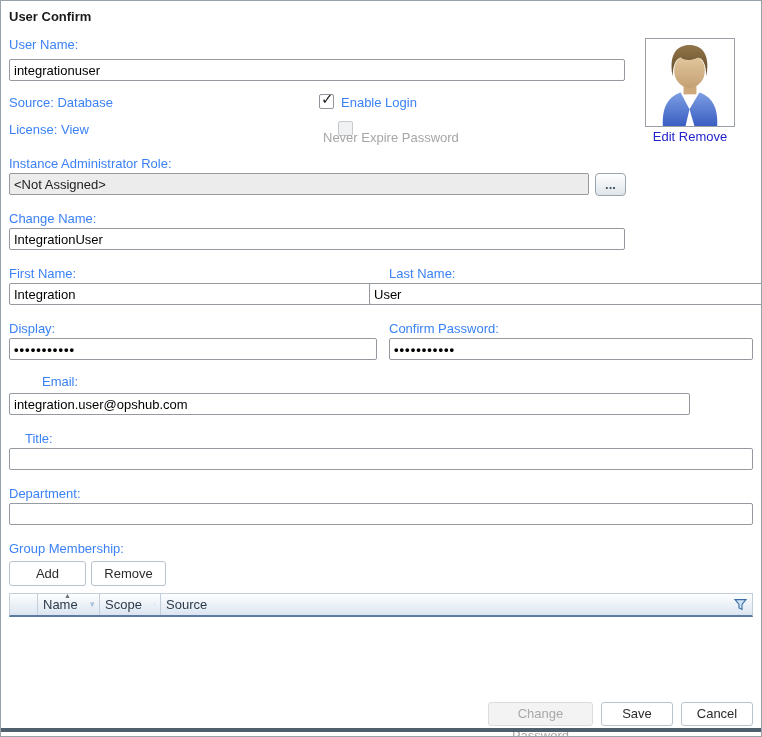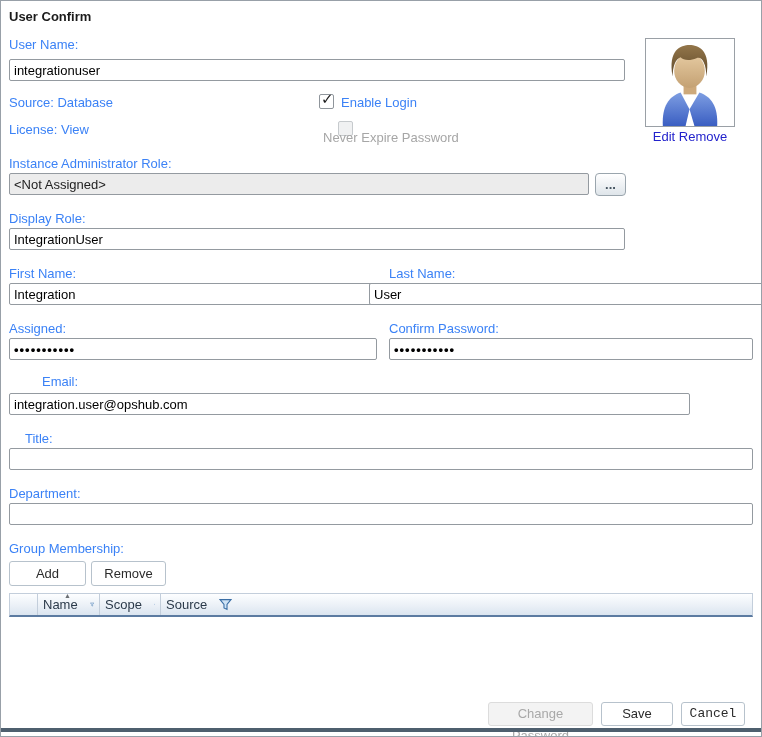--- a/index.html
+++ b/index.html
@@ -161,37 +161,37 @@
   </div>
 
   
   <div class="abs lbl" style="left:8px; top:155px;">Instance Administrator Role:</div>
   <div class="abs" style="left:8px; top:172px; width:580px;">
     <input class="txt readonly" type="text" readonly="" value="&lt;Not Assigned&gt;" style="">
   </div>
   <button class="abs btn browse" style="left:594px; top:172px; width:31px; height:23px;">...</button>
 
   
-  <div class="abs lbl" style="left:8px; top:210px;">Display Role:</div>
+  <div class="abs lbl" style="left:8px; top:210px;">Change Name:</div>
   <div class="abs" style="left:8px; top:227px; width:616px;">
     <input class="txt" type="text" value="IntegrationUser" style="">
   </div>
 
   
   <div class="abs lbl" style="left:8px; top:265px;">First Name:</div>
   <div class="abs lbl" style="left:388px; top:265px;">Last Name:</div>
   <div class="abs" style="left:8px; top:282px; width:436px;">
     <input class="txt" type="text" value="Integration" style="">
   </div>
   <div class="abs" style="left:368px; top:282px; width:416px;">
     <input class="txt" type="text" value="User" style="">
   </div>
 
   
-  <div class="abs lbl" style="left:8px; top:320px;">Assigned:</div>
+  <div class="abs lbl" style="left:8px; top:320px;">Display:</div>
   <div class="abs lbl" style="left:388px; top:320px;">Confirm Password:</div>
   <div class="abs" style="left:8px; top:337px; width:368px;">
     <input class="txt pwd" type="text" value="•••••••••••" style="">
   </div>
   <div class="abs" style="left:388px; top:337px; width:364px;">
     <input class="txt pwd" type="text" value="•••••••••••" style="">
   </div>
 
   
   <div class="abs lbl" style="left:8px; top:373px;margin-left:33px;">Email:</div>
@@ -225,31 +225,31 @@
       <svg class="funnel" viewBox="0 0 12 12">
         <path d="M1,1.5 H11 L7.4,6 V10.6 L4.6,9.2 V6 Z" fill="#cfe3f5" stroke="#3a6ea5" stroke-width="1"></path>
       </svg>
     </div>
     <div class="gh-cell" style="width:61px;">
       <span>Scope</span>
       <svg class="funnel" viewBox="0 0 12 12">
         <path d="M1,1.5 H11 L7.4,6 V10.6 L4.6,9.2 V6 Z" fill="#cfe3f5" stroke="#3a6ea5" stroke-width="1"></path>
       </svg>
     </div>
-    <div class="gh-cell" style="flex:1; justify-content:flex-start;">
+    <div class="gh-cell" style="flex:1; justify-content:space-between;">
       <span>Source</span>
       <svg class="funnel" viewBox="0 0 12 12">
         <path d="M1,1.5 H11 L7.4,6 V10.6 L4.6,9.2 V6 Z" fill="#cfe3f5" stroke="#3a6ea5" stroke-width="1"></path>
       </svg>
     </div>
   </div>
   
   <div class="abs" style="left:8px; top:617px; width:744px; height:72px; background:#fff;"></div>
 
   
   <button class="abs btn disabled" style="left:487px; top:701px; width:105px; height:24px;">Change Password</button>
   <button class="abs btn" style="left:600px; top:701px; width:72px; height:24px;">Save</button>
-  <button class="abs btn" style="left:680px; top:701px; width:64px; height:24px;font-family:Liberation Mono, monospace;">Cancel</button>
+  <button class="abs btn" style="left:680px; top:701px; width:72px; height:24px;">Cancel</button>
 
   
   <div class="abs bottom-bar" style="left:0; top:727px; width:762px; height:4px;"></div>
 
 </div>
 
 </body></html>

